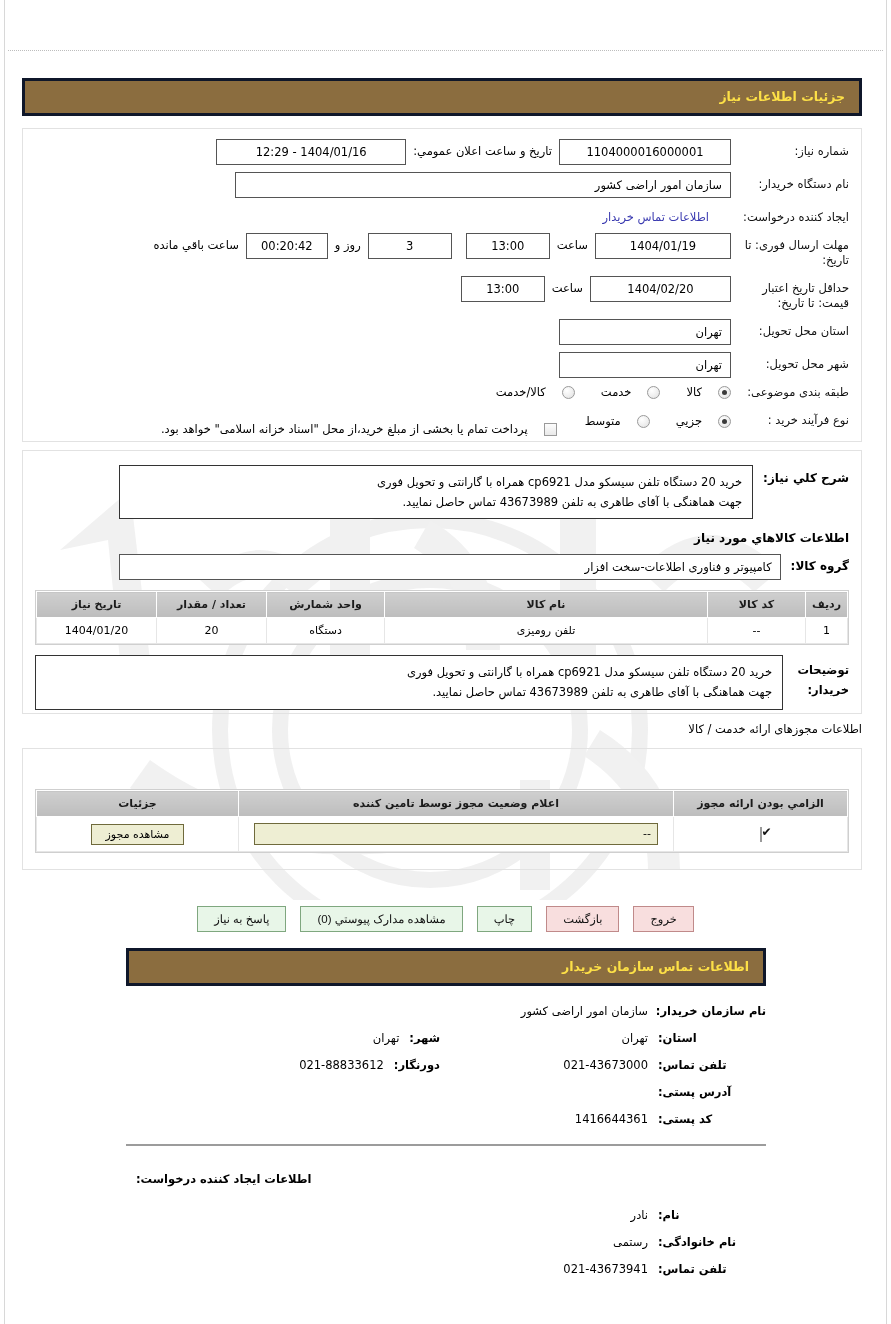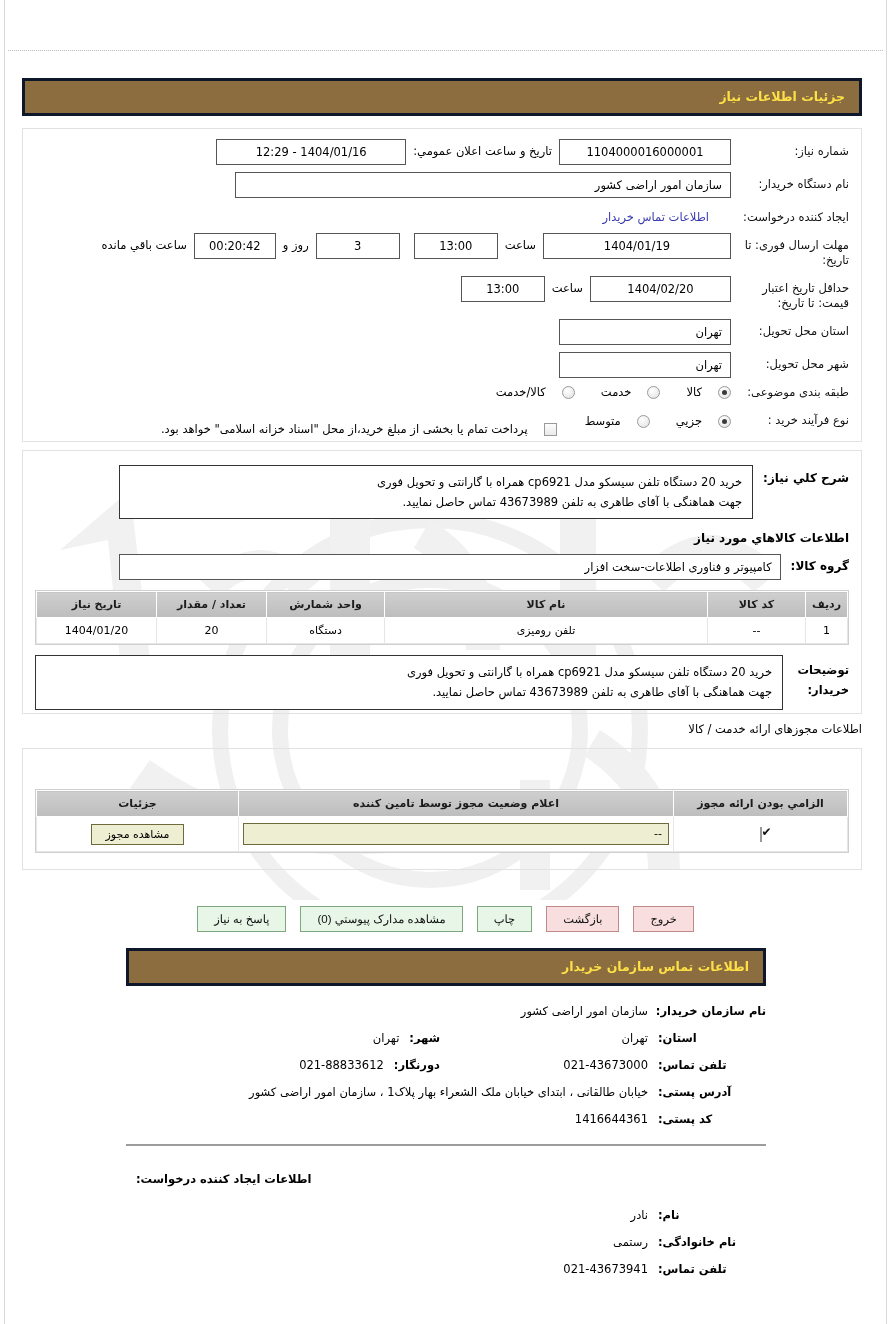--- a/index.html
+++ b/index.html
@@ -160,21 +160,21 @@
     background: linear-gradient(#cfcfcf,#bdbdbd);
     border: 1px solid #fff;
     color: #1b1b1b;
     font-weight: bold;
     padding: 6px 4px;
     text-align: center;
     white-space: nowrap;
   }
   table.grid td {
     border: 1px solid #e6e6e6;
-    padding: 6px 4px;
+    padding: 6px 15px;
     text-align: center;
     background: #fff;
   }
   .grid-wrap { border: 1px solid #cfcfcf; background:#fff; }
 
   .notes-row { display: flex; align-items: stretch; margin-top: 10px; }
   .notes-label {
     font-weight: bold; font-size: 11.5px;
     padding: 6px 0 0 8px; width: 66px; flex: 0 0 66px;
     text-align: right; line-height: 1.7;
@@ -277,21 +277,21 @@
       <div class="fbox" style="width:496px;">سازمان امور اراضی کشور</div>
     </div>
 
     <div class="frow">
       <div class="flabel">ایجاد کننده درخواست:</div>
       <a href="#" class="link" style="margin-right:22px;">اطلاعات تماس خریدار</a>
     </div>
 
     <div class="frow">
       <div class="flabel">مهلت ارسال فوری: تا تاریخ:</div>
-      <div class="fbox num" style="width:188px;">1404/01/19</div>
+      <div class="fbox num" style="width:136px;">1404/01/19</div>
       <div class="inline-label">ساعت</div>
       <div class="fbox num" style="width:84px;">13:00</div>
       <div class="fbox num" style="width:84px; margin-right:14px;">3</div>
       <div class="inline-label" style="line-height:1.25;">روز و</div>
       <div class="fbox num" style="width:82px;">00:20:42</div>
       <div class="inline-label">ساعت باقي مانده</div>
     </div>
 
     <div class="frow">
       <div class="flabel">حداقل تاریخ اعتبار قیمت: تا تاریخ:</div>
@@ -457,21 +457,20 @@
 
     <div class="info-row">
       <div class="info-label">تلفن تماس:</div>
       <div class="info-value" style="width:180px;">021-43673000</div>
       <div class="info-label2">دورنگار:</div>
       <div class="info-value">021-88833612</div>
     </div>
 
     <div class="info-row">
       <div class="info-label">آدرس پستی:</div>
-      <div class="info-value">خیابان طالقانی ، ابتدای خیابان ملک الشعراء بهار پلاک1 ، سازمان امور اراضی کشور</div>
     </div>
 
     <div class="info-row">
       <div class="info-label">کد پستی:</div>
       <div class="info-value">1416644361</div>
     </div>
 
     <hr class="hr-thick">
 
     <div style="font-weight:bold; font-size:11.5px; text-align:left; padding-left:10px; margin-bottom:22px;">اطلاعات ایجاد کننده درخواست:</div>

